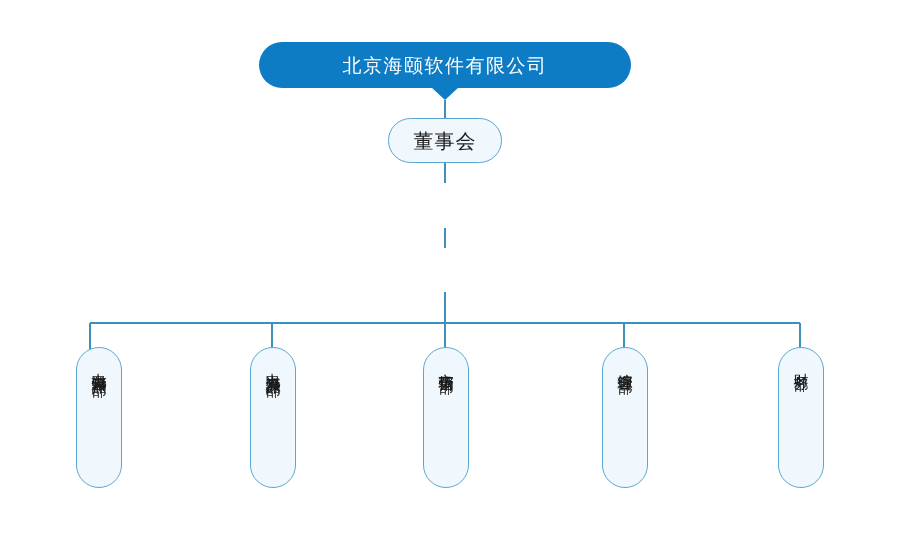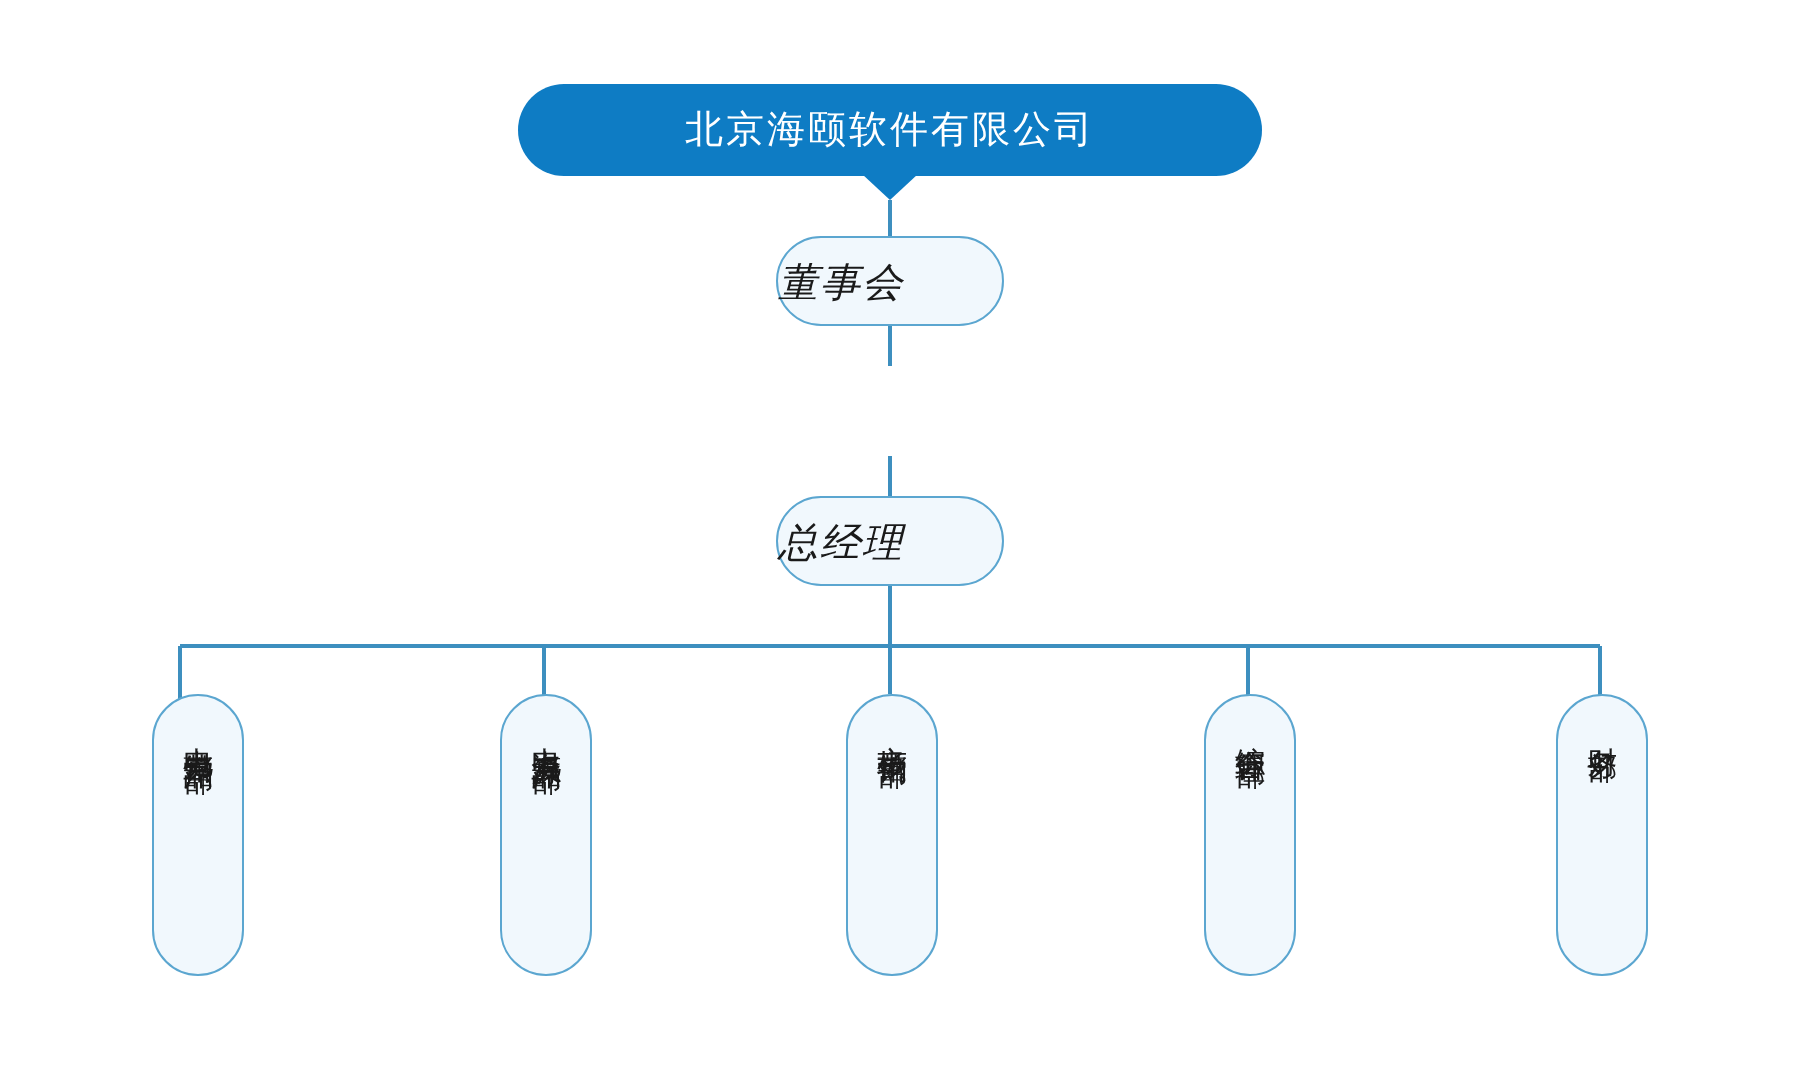--- a/index.html
+++ b/index.html
@@ -65,21 +65,21 @@
   .mid-node {
     position: absolute;
     width: 114px;
     height: 45px;
     background: #f1f8fd;
     border: 1.4px solid #5ba6d0;
     border-radius: 23px;
     box-sizing: border-box;
     display: flex;
     align-items: center;
-    font-style: italic;
+    justify-content: center;
   }
   .mid-label {
     color: #1a1a1a;
     font-size: 20px;
     letter-spacing: 1px;
     line-height: 1;
     white-space: nowrap;
   }
 
   
@@ -135,23 +135,20 @@
   <div class="root-node">
     <span class="root-label">北京海颐软件有限公司</span>
   </div>
   <div class="root-notch"></div>
 
   <div class="mid-node" style="left:388px; top:118px;">
     <span class="mid-label">董事会</span>
   </div>
 
 
-  <div class="mid-node" style="left:388px; top:248px;">
-    <span class="mid-label">总经理</span>
-  </div>
 
   <div class="dept-node" style="left:76px;">
     <span class="dept-label">电力营销产品部</span>
   </div>
 
   <div class="dept-node" style="left:250px;">
     <span class="dept-label">电力资源产品部</span>
   </div>
 
   <div class="dept-node" style="left:423px;">

